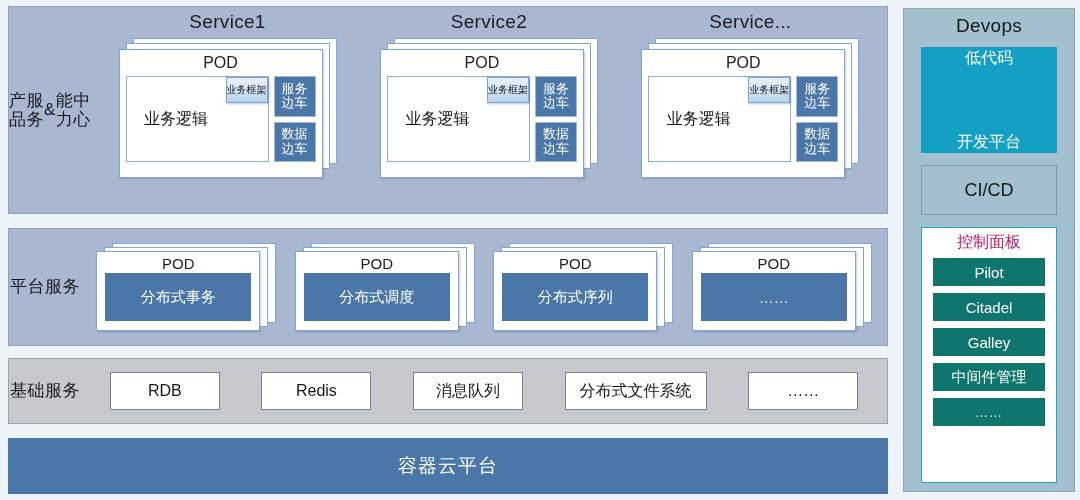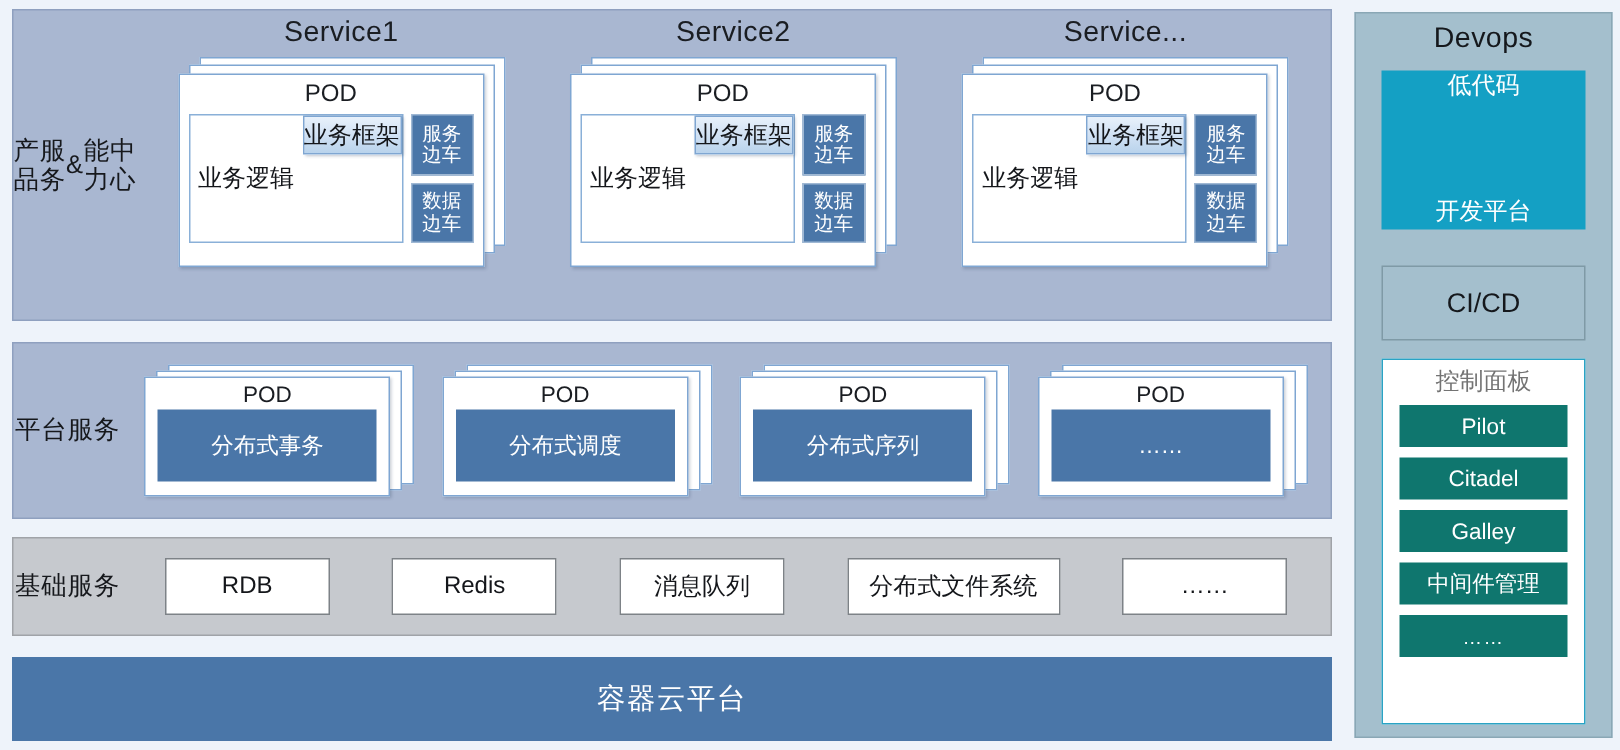--- a/index.html
+++ b/index.html
@@ -55,21 +55,21 @@
   .pod-inner{position:relative;width:100%;height:100%;box-sizing:border-box;padding:3px 6px 6px 6px;}
   .pod-title{text-align:center;font-size:16px;color:#1a1d22;line-height:20px;}
   .pod-row{display:flex;gap:5px;margin-top:3px;height:86px;}
   .logic-col{flex:1;display:flex;flex-direction:row;border:1px solid #8ab0d8;box-sizing:border-box;background:#fff;}
   .logic{
     flex:1;display:flex;align-items:center;justify-content:center;
     font-size:16px;color:#14161a;
   }
   .frame{
     height:26px;display:flex;align-items:center;justify-content:center;
-    font-size:16px;color:#14161a;
+    font-size:10px;color:#14161a;
     background:linear-gradient(180deg,#e8f1fb 0%,#cfe0f3 55%,#b9d3ec 100%);
     border:1px solid #7fa6d2;box-sizing:border-box;
     box-shadow:1px 1px 2px rgba(40,60,90,.3);
   }
   .side-col{flex:0 0 42px;display:flex;flex-direction:column;gap:5px;}
   .sidecar{
     flex:1;background:#4a76a8;border:1px solid #9fb8d4;box-sizing:border-box;
     color:#fff;font-size:13px;line-height:1.1;
     display:flex;flex-direction:column;align-items:center;justify-content:center;
   }
@@ -112,31 +112,31 @@
     background:#a4bfcd;border:1px solid #8aa7b5;box-sizing:border-box;
     display:flex;flex-direction:column;align-items:center;padding:6px 0 8px 0;
   }
   .devops-title{font-size:19px;color:#15181c;margin-bottom:10px;letter-spacing:.3px;}
   .lowcode{
     width:136px;height:106px;background:#14a0c4;
     display:flex;flex-direction:column;align-items:center;justify-content:space-between;
     color:#fff;font-size:16px;line-height:1.35;
   }
   .cicd{
-    margin-top:24px;width:136px;height:50px;
+    margin-top:12px;width:136px;height:50px;
     border:1px solid #7f9aa6;box-sizing:border-box;background:transparent;
     display:flex;align-items:center;justify-content:center;
     color:#15181c;font-size:18px;
   }
   .panel{
     margin-top:12px;width:136px;flex:1;background:#fff;border:1px solid #2aa3c4;
     box-sizing:border-box;display:flex;flex-direction:column;align-items:center;
     padding:4px 0 6px 0;
   }
-  .panel-title{font-size:16px;color:#737373;margin-bottom:5px;}
+  .panel-title{font-size:16px;color:#be185d;margin-bottom:5px;}
   .panel-btn{
     width:112px;height:28px;background:#0f766e;color:#fff;
     display:flex;align-items:center;justify-content:center;
     font-size:15px;margin-bottom:7px;
   }
   .panel-btn.last{margin-bottom:0;}
   .panel-btn.dots{font-size:13px;letter-spacing:1px;}
 </style>
 </head>
 <body>

